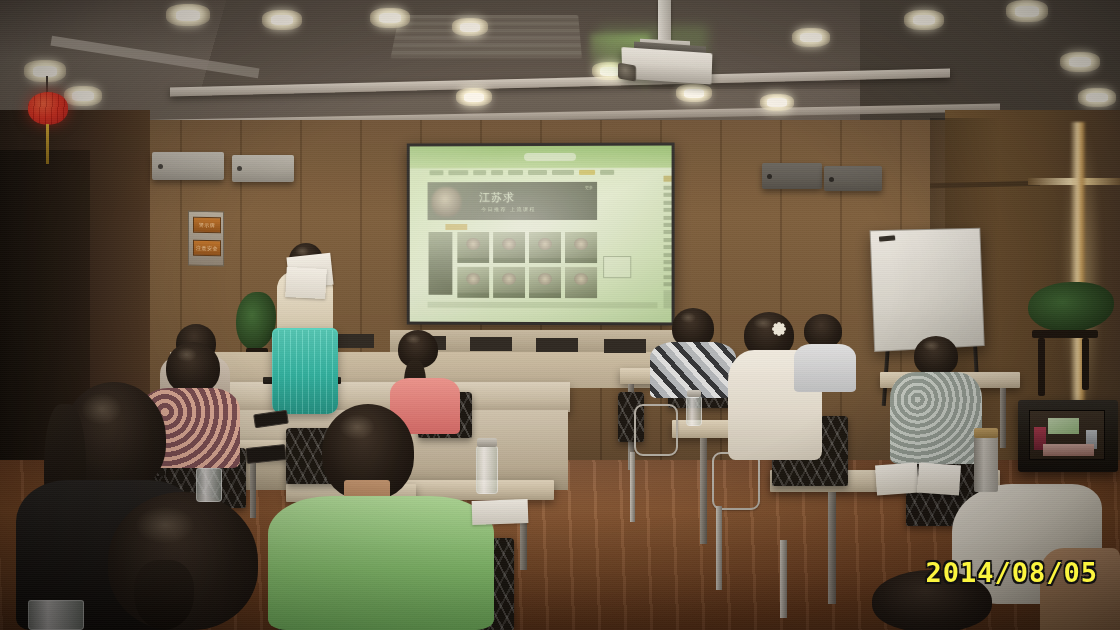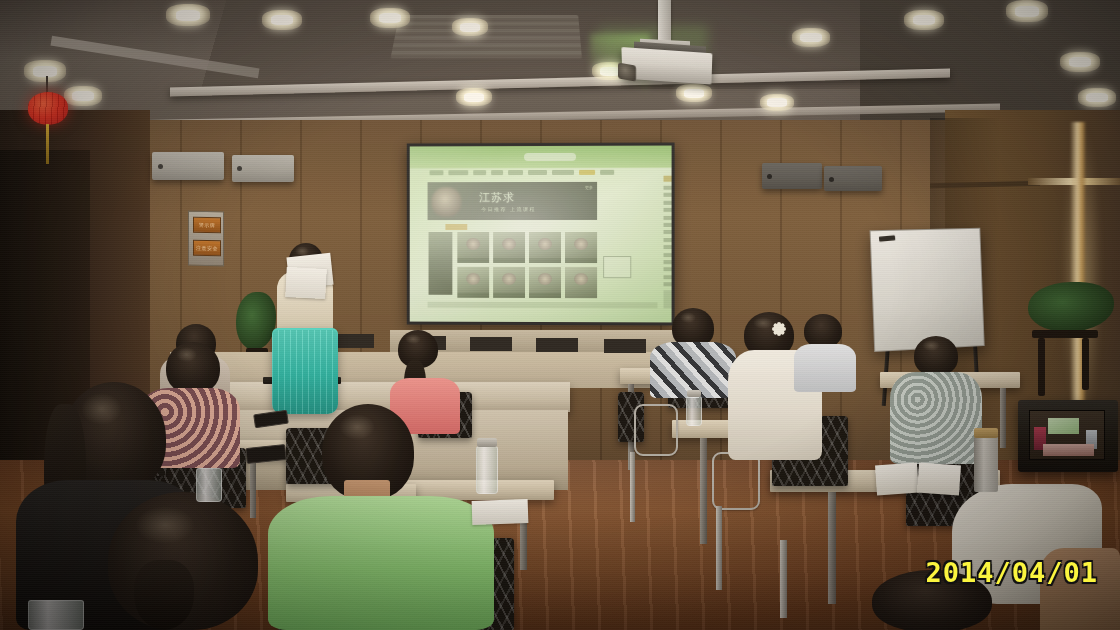--- a/index.html
+++ b/index.html
@@ -921,14 +921,14 @@
     <div class="cam-scr-proj"></div>
     <div class="cam-scr-person"></div>
     <div class="cam-scr-p2"></div>
     <div class="cam-scr-desk"></div>
   </div>
 
   <div class="warmth"></div>
   <div class="vignette"></div>
   <div class="grain"></div>
 
-  <div class="datestamp">2014/04/01</div>
+  <div class="datestamp">2014/08/05</div>
 </div>
 
 </body></html>

